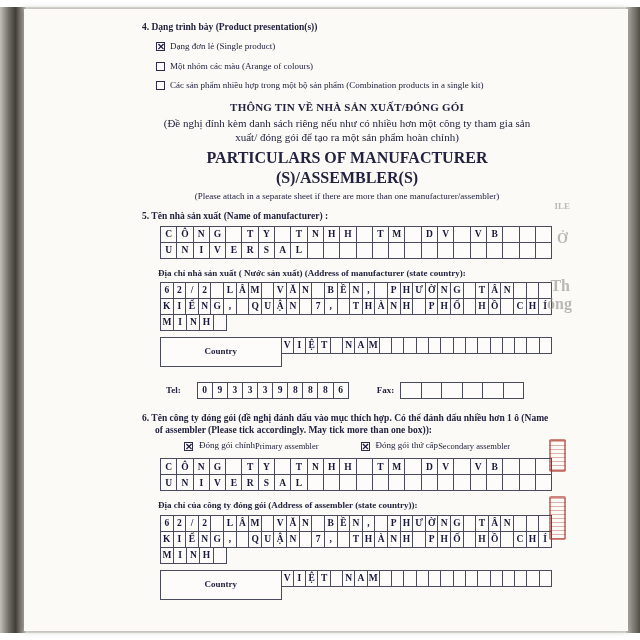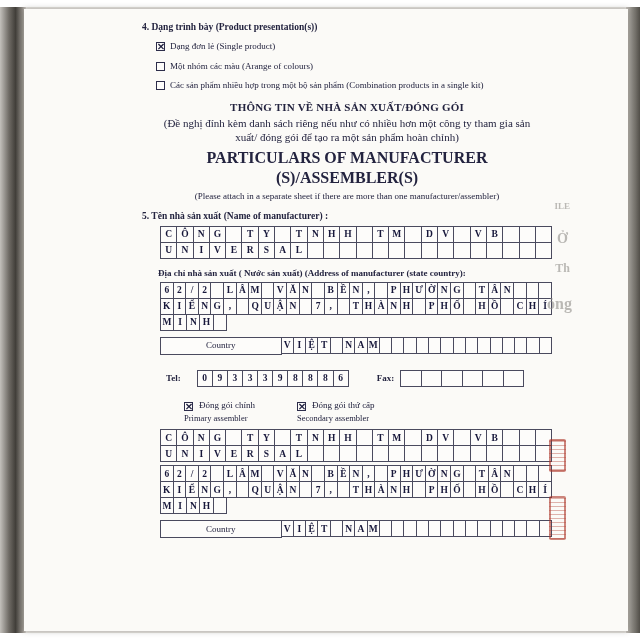--- a/index.html
+++ b/index.html
@@ -25,29 +25,29 @@
 .sec5{margin-top:8px}
 .sec6{margin-top:13px}
 .grid-block{margin:3px 0 0 18px}
 .grid-row{display:flex}
 .grid-row+.grid-row{margin-top:-1px}
 .cell{flex:1;height:17px;border:1px solid #4a4a5e;display:flex;align-items:center;justify-content:center;font-weight:bold;font-size:9.5px;color:#17173a;background:#fdfcfa;overflow:hidden}
 .cell+.cell{margin-left:-1px}
 .grid-row.short{width:17%}
 .sub-label{font-weight:bold;margin:9px 0 0 16px}
 .country-row{display:flex;margin:6px 0 0 18px}
-.country-label{width:31%;height:18px;border:1px solid #4a4a5e;display:flex;align-items:center;justify-content:center;font-weight:normal;background:#fdfcfa}
+.country-label{width:31%;height:30px;border:1px solid #4a4a5e;display:flex;align-items:center;justify-content:center;font-weight:bold;background:#fdfcfa}
 .country-grid{flex:1;display:flex;margin-left:-1px}
 .tel-row{display:flex;align-items:center;margin:15px 0 0 24px}
 .tel-label{font-weight:bold;margin-right:16px}
 .tel-grid{display:flex;width:152px}
 .fax-label{font-weight:bold;margin:0 6px 0 28px}
 .fax-grid{display:flex;width:124px}
 .asm-row{display:flex;margin:4px 0 0 42px;gap:42px}
-.asm-col{display:flex;flex-direction:column;}
+.asm-col{display:flex;flex-direction:row;align-items:center}
 .asm-main{display:flex;gap:6px;align-items:center;align-self:flex-start}
 .asm-sub{font-size:8.5px;margin-top:1px}
 .bleed{position:absolute;color:#8f8d89;opacity:.6;font-weight:bold}
 .stamp{position:absolute;border:2px solid rgba(172,51,39,.65);border-radius:2px;background:repeating-linear-gradient(180deg,rgba(172,51,39,.4) 0 1px,rgba(172,51,39,0) 1px 4px);opacity:.9}
 </style>
 </head>
 <body>
 
 <div class="backdrop"></div>
 <div class="edge-left"></div>
@@ -258,20 +258,21 @@
             <span class="cell"></span>
             <span class="cell"></span>
             <span class="cell"></span>
             <span class="cell"></span>
             <span class="cell"></span>
           </span>
       </div>
     </div>
 
     <div class="sec6">
+      <div class="sec-heading">6.  Tên công ty đóng gói (đề nghị đánh dấu vào mục thích hợp. Có thể đánh dấu nhiều hơn 1 ô (Name of assembler (Please tick accordingly. May tick more than one box)):</div>
       <div class="asm-row">
         <div class="asm-col">
           <div class="asm-main">
             <span class="checkbox checked"></span>
             <span>Đóng gói chính</span>
           </div>
           <span class="asm-sub">Primary assembler</span>
         </div>
         <div class="asm-col">
           <div class="asm-main">
@@ -328,20 +329,21 @@
             <span class="cell"></span>
             <span class="cell"></span>
             <span class="cell"></span>
             <span class="cell"></span>
             <span class="cell"></span>
             <span class="cell"></span>
             <span class="cell"></span>
             <span class="cell"></span>
           </div>
       </div>
+      <div class="sub-label">Địa chỉ của công ty đóng gói (Address of assembler (state country)):</div>
       <div class="grid-block">
         <div class="grid-row">
             <span class="cell">6</span>
             <span class="cell">2</span>
             <span class="cell">/</span>
             <span class="cell">2</span>
             <span class="cell"></span>
             <span class="cell">L</span>
             <span class="cell">Â</span>
             <span class="cell">M</span>
@@ -436,17 +438,17 @@
             <span class="cell"></span>
             <span class="cell"></span>
           </span>
       </div>
     </div>
 
   </div>
 
   <span class="bleed" style="top:192px;right:58px;font-size:9px">ILE</span>
   <span class="bleed" style="top:222px;right:60px;font-size:14px">Ở</span>
-  <span class="bleed" style="top:252px;right:58px;font-size:12px">Th</span>
+  <span class="bleed" style="top:268px;right:58px;font-size:16px">Th</span>
   <span class="bleed" style="top:286px;right:56px;font-size:16px">ỏng</span>
   <span class="stamp" style="top:430px;right:62px;width:17px;height:33px"></span>
   <span class="stamp" style="top:487px;right:62px;width:17px;height:44px"></span>
 </div>
 
 </body></html>

